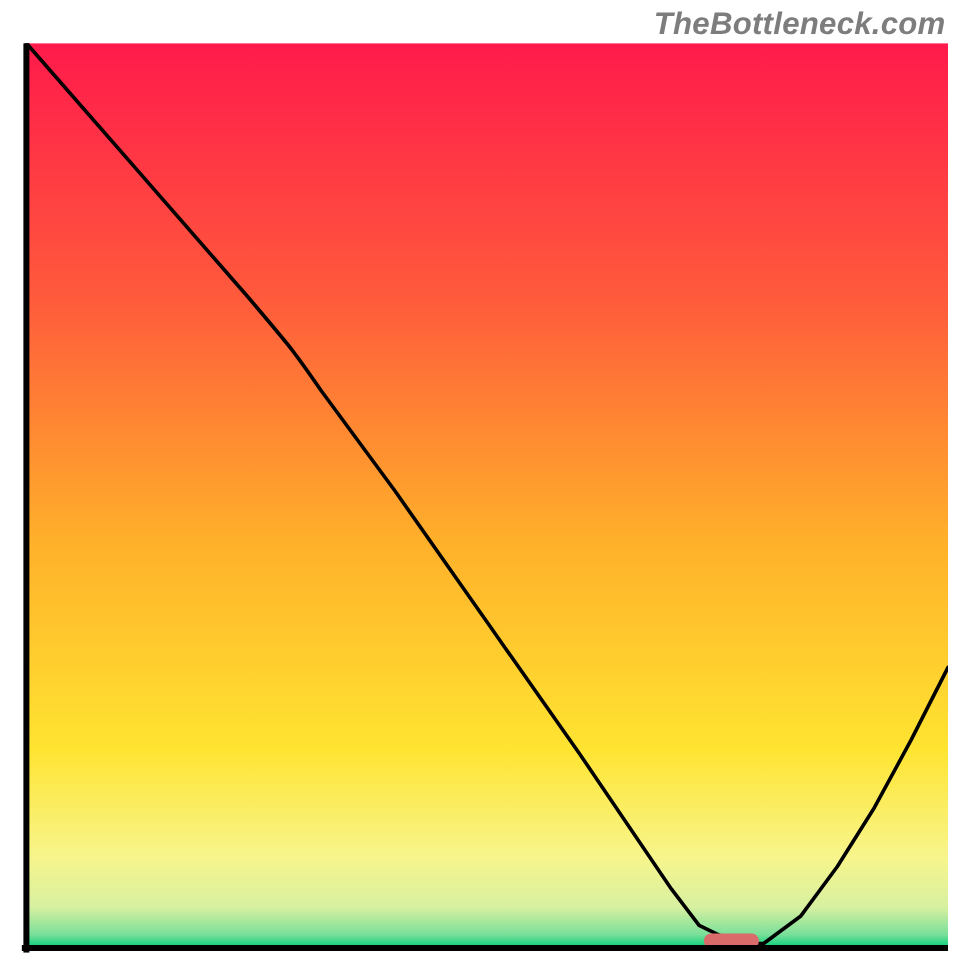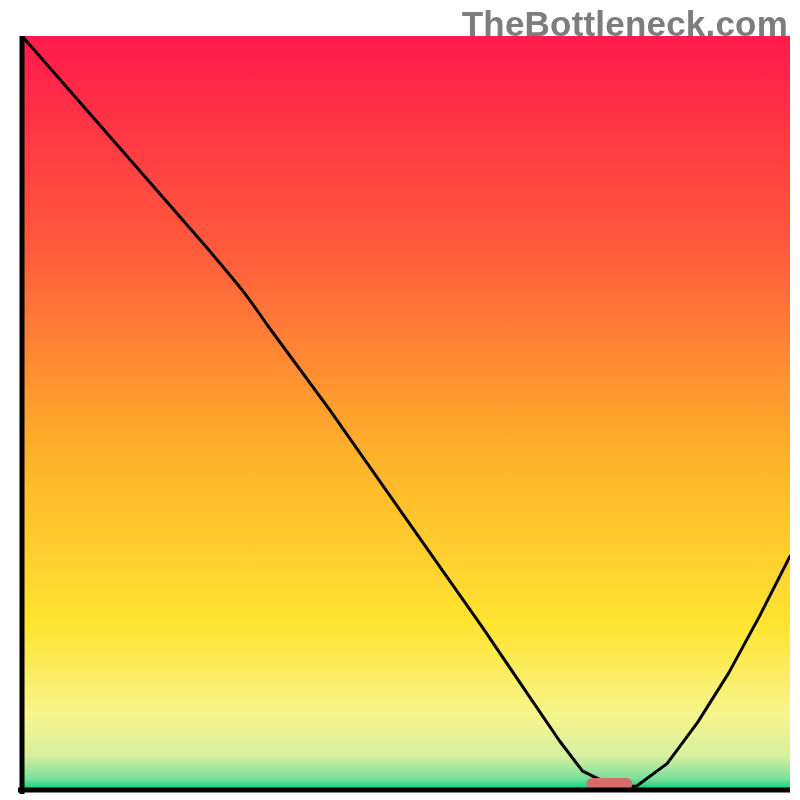--- a/index.html
+++ b/index.html
@@ -12,25 +12,26 @@
   }
   .chart-wrap {
     position: relative;
     width: 800px;
     height: 800px;
   }
   .watermark {
     position: absolute;
     top: 4px;
     right: 12px;
-    font-size: 35px;
+    font-size: 26px;
     font-weight: 600;
     color: #7d7d7d;
     letter-spacing: 0.2px;
     user-select: none;
+    font-style: italic;
   }
   svg.plot {
     position: absolute;
     left: 18px;
     top: 36px;
     display: block;
   }
 </style>
 </head>
 <body>

